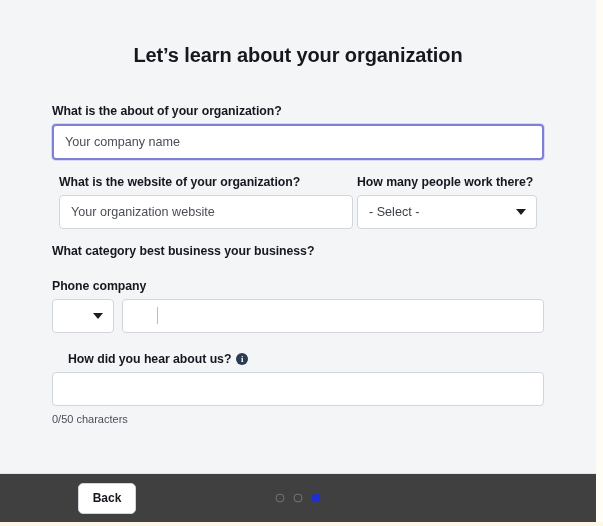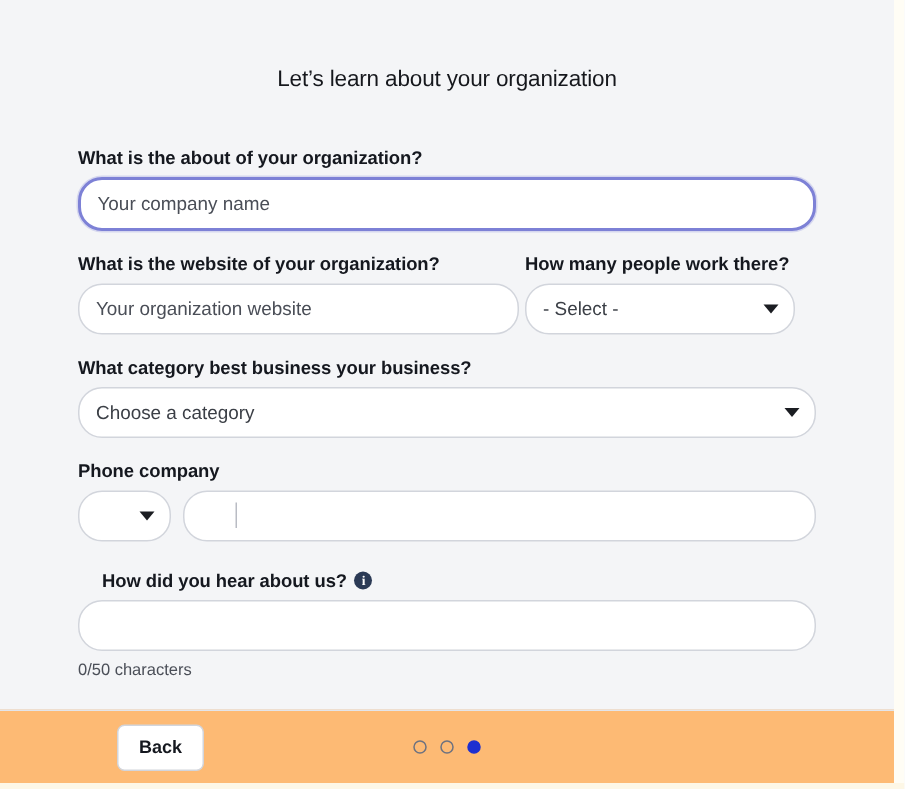--- a/index.html
+++ b/index.html
@@ -43,22 +43,22 @@
 
   
   .form-body {
     flex: 1 1 auto;
     padding: 0 0 8px 0;
     overflow: hidden;
   }
 
   .page-title {
     text-align: center;
-    font-size: 15px;
-    font-weight: normal;
+    font-size: 20px;
+    font-weight: bold;
     color: #16181d;
     letter-spacing: -0.1px;
     margin-top: 44px;
     margin-bottom: 0;
   }
 
   .form-inner {
     width: 492px;
     margin: 0 auto;
     padding-top: 37px;
@@ -99,21 +99,21 @@
     cursor: pointer;
   }
 
   
   .inp {
     display: block;
     width: 100%;
     height: 33px;
     background: #ffffff;
     border: 1px solid #d2d5dc;
-    border-radius: 16px;
+    border-radius: 4px;
     padding: 16px 11px;
     font-family: "Liberation Sans", sans-serif;
     font-size: 12.6px;
     color: #3b3f46;
     outline: none;
   }
   .inp::placeholder { color: #4a4e57; opacity: 1; }
 
   .inp.focused {
     border: 2px solid #7d81d6;
@@ -138,20 +138,21 @@
     border-left: 5px solid transparent;
     border-right: 5px solid transparent;
     border-top: 6px solid #1b1d22;
     pointer-events: none;
   }
 
   
   .row-2 {
     display: flex;
     gap: 4px;
+    justify-content: center;
   }
   .col-left  { width: 294px; flex: 0 0 294px; }
   .col-right { width: 180px; flex: 0 0 180px; }
 
   .phone-row {
     display: flex;
     gap: 8px;
   }
   .phone-country { width: 62px; flex: 0 0 62px; position: relative; }
   .phone-number  { flex: 1 1 auto; position: relative; }
@@ -171,21 +172,21 @@
     color: #4b4f58;
     margin-top: 7px;
   }
   .gap-md  { height: 15px; }
   .gap-lg  { height: 19px; }
 
   
   .footer {
     flex: 0 0 auto;
     height: 49px;
-    background: #fdba74;
+    background: #404040;
     border-top: 1px solid #e3e5ea;
     display: flex;
     align-items: center;
     padding: 0 22px 0 22px;
     position: relative;
   }
 
   .btn-back {
     width: 58px;
     height: 31px;
@@ -266,24 +267,20 @@
             <input class="inp" type="text" readonly="" value="- Select -" style="">
             <span class="chev"></span>
           </div>
         </div>
       </div>
 
       <div class="gap-md"></div>
 
       <div class="field">
         <label class="field-label">What category best business your business?</label>
-        <div class="sel">
-          <input class="inp tall" type="text" readonly="" value="Choose a category" style="">
-          <span class="chev"></span>
-        </div>
       </div>
 
       <div class="gap-md"></div>
 
       <div class="field">
         <label class="field-label">Phone company</label>
         <div class="phone-row">
           <div class="phone-country sel">
             <input class="inp tall" type="text" readonly="" value="" style="">
             <span class="chev"></span>

